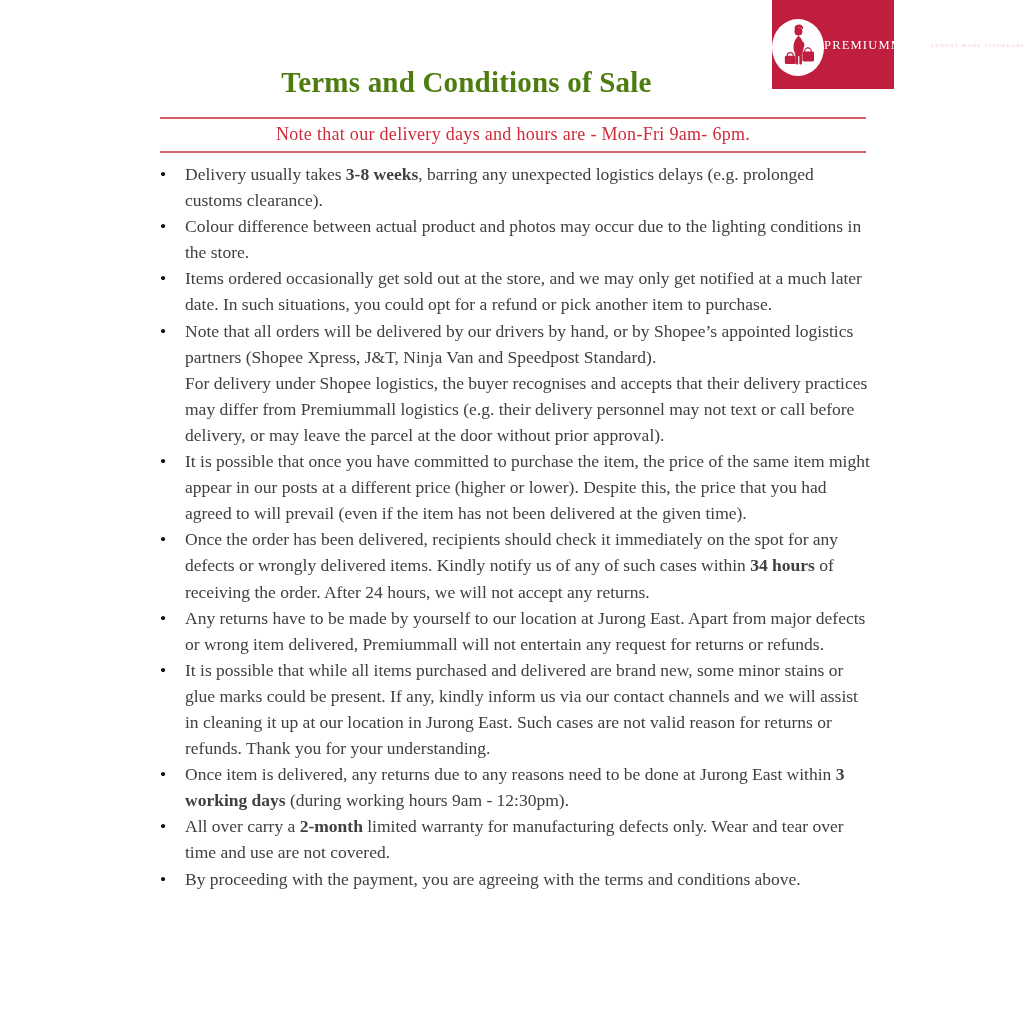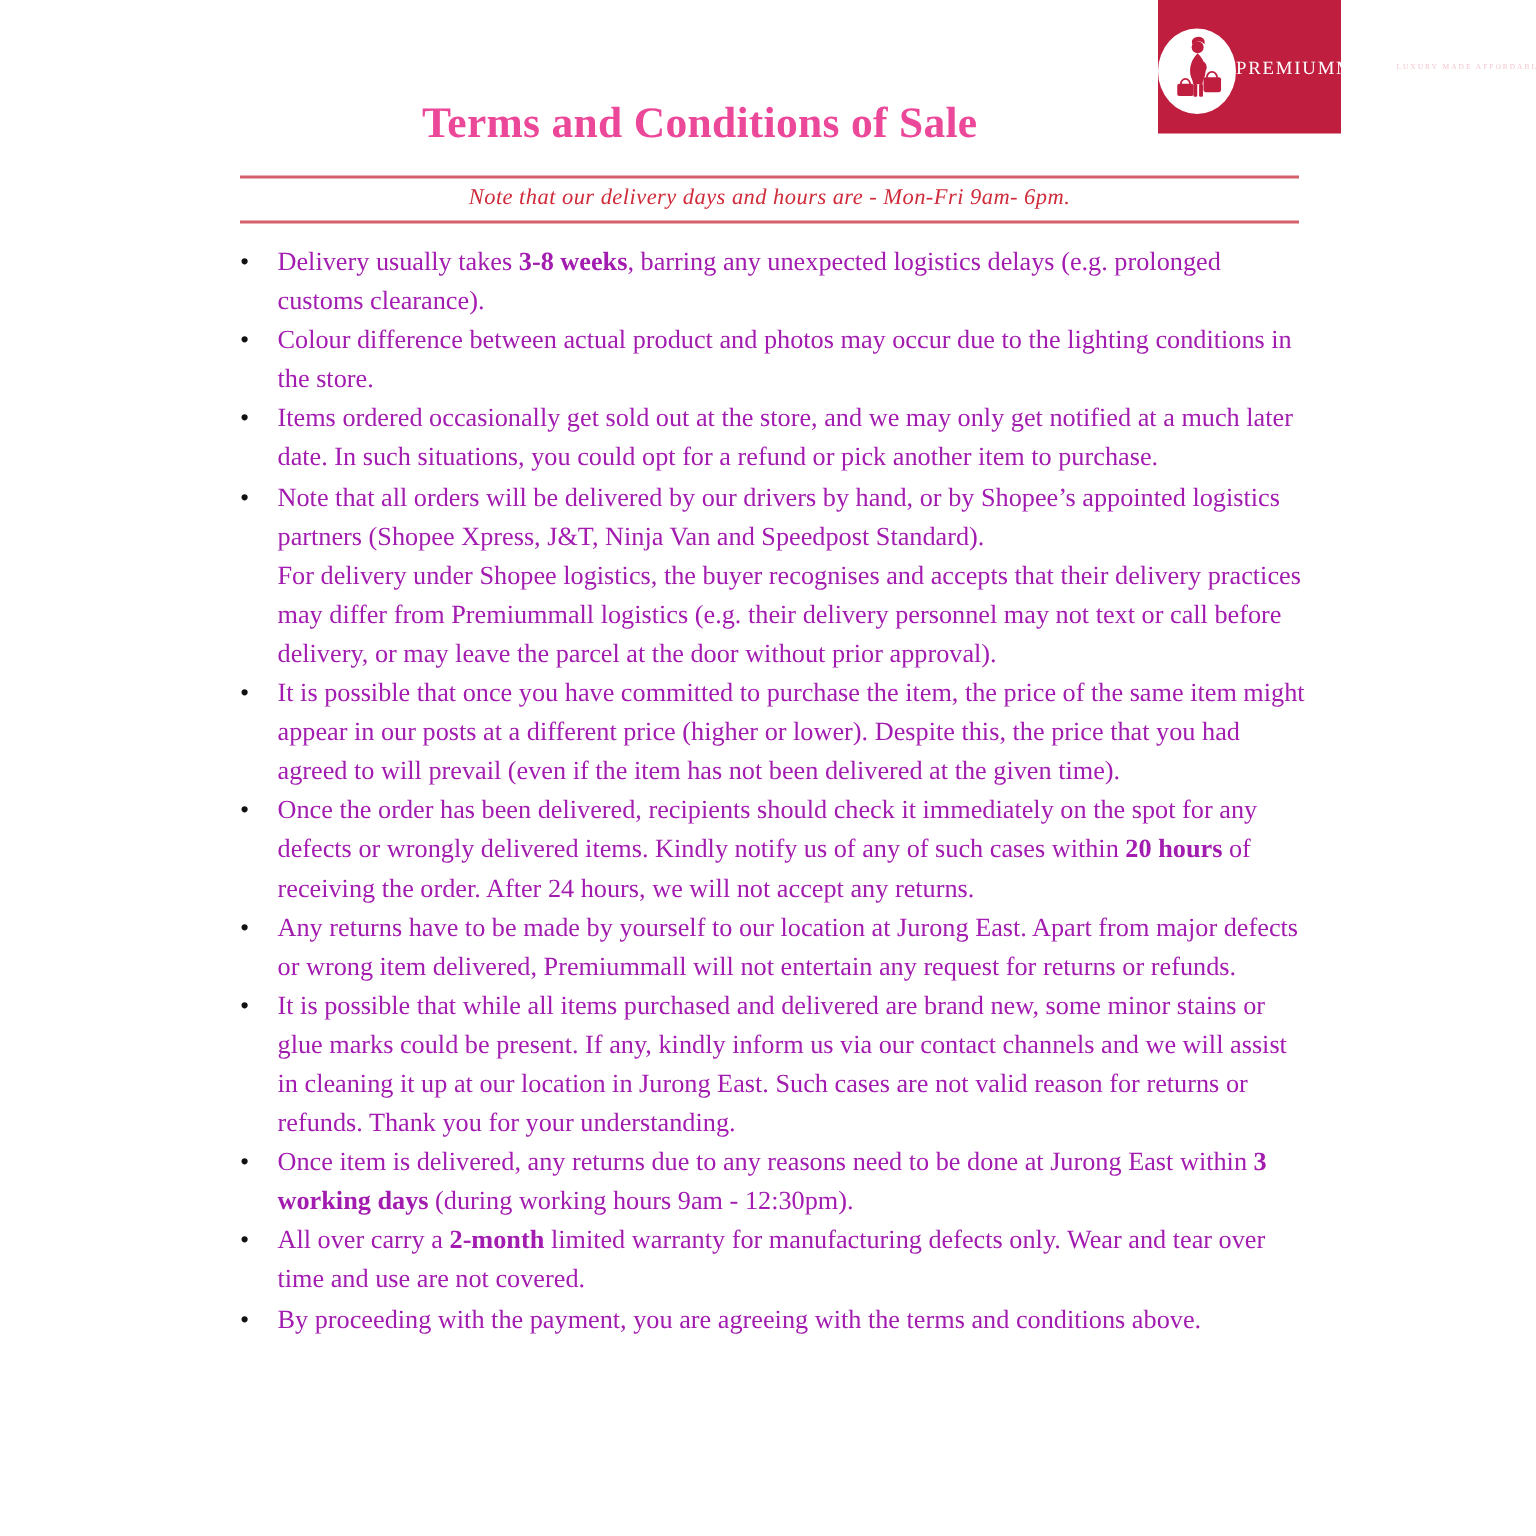--- a/index.html
+++ b/index.html
@@ -32,54 +32,53 @@
   }
   .logo-tagline {
     color: #f3c9d0; font-size: 5px; letter-spacing: 1.3px;
     margin-top: 1px; white-space: nowrap; text-transform: uppercase;
   }
 
   
   .doc-title {
     position: absolute; top: 66px; left: 0; width: 933px;
     text-align: center;
-    font-size: 29px; font-weight: bold; color: #ec4899;
+    font-size: 29px; font-weight: bold; color: #4d7c0f;
     letter-spacing: 0.2px;
   }
 
   
   .notice {
     position: absolute; left: 160px; top: 117px; width: 706px;
     border-top: 2px solid var(--rule, #d4606c);
     border-bottom: 2px solid var(--rule, #d4606c);
     padding: 5px 0 6px 0;
     text-align: center;
   }
   .notice-text {
-    font-style: italic;
-    font-size: 15px;
+    font-size: 18px;
     color: var(--notice, #cf2b3a);
     letter-spacing: 0.3px;
   }
 
   
   .terms-list {
     position: absolute; left: 160px; top: 161px; width: 714px;
   }
   .bullet-item { display: flex; align-items: flex-start; }
   .bullet-dot {
     flex: 0 0 25px;
     font-size: 17.5px; line-height: 26.1px;
     color: #111111;
   }
   .bullet-text {
     flex: 1 1 auto;
     font-size: 17.5px; line-height: 26.1px;
     white-space: pre-wrap;
-    color: #a21caf;
+    color: #404040;
   }
   .bullet-text b { font-weight: bold; }
 </style>
 </head>
 <body style="--brand: #c01e3e; --notice: #cf2b3a; --rule: #d4606c;">
 
 <div class="logo">
   <div class="logo-circle">
     <svg viewBox="0 0 60 60" aria-hidden="true">
       <g fill="#c01e3e">
@@ -131,21 +130,21 @@
       <span class="bullet-dot">•</span>
       <div class="bullet-text"><span>Note that all orders will be delivered by our drivers by hand, or by Shopee’s appointed logistics partners (Shopee Xpress, J&amp;T, Ninja Van and Speedpost Standard).
 For delivery under Shopee logistics, the buyer recognises and accepts that their delivery practices may differ from Premiummall logistics (e.g. their delivery personnel may not text or call before delivery, or may leave the parcel at the door without prior approval).</span></div>
     </div>
     <div class="bullet-item">
       <span class="bullet-dot">•</span>
       <div class="bullet-text"><span>It is possible that once you have committed to purchase the item, the price of the same item might appear in our posts at a different price (higher or lower). Despite this, the price that you had agreed to will prevail (even if the item has not been delivered at the given time).</span></div>
     </div>
     <div class="bullet-item">
       <span class="bullet-dot">•</span>
-      <div class="bullet-text"><span>Once the order has been delivered, recipients should check it immediately on the spot for any defects or wrongly delivered items. Kindly notify us of any of such cases within </span><b>20 hours</b><span> of receiving the order. After 24 hours, we will not accept any returns.</span></div>
+      <div class="bullet-text"><span>Once the order has been delivered, recipients should check it immediately on the spot for any defects or wrongly delivered items. Kindly notify us of any of such cases within </span><b>34 hours</b><span> of receiving the order. After 24 hours, we will not accept any returns.</span></div>
     </div>
     <div class="bullet-item">
       <span class="bullet-dot">•</span>
       <div class="bullet-text"><span>Any returns have to be made by yourself to our location at Jurong East. Apart from major defects or wrong item delivered, Premiummall will not entertain any request for returns or refunds.</span></div>
     </div>
     <div class="bullet-item">
       <span class="bullet-dot">•</span>
       <div class="bullet-text"><span>It is possible that while all items purchased and delivered are brand new, some minor stains or glue marks could be present. If any, kindly inform us via our contact channels and we will assist in cleaning it up at our location in Jurong East. Such cases are not valid reason for returns or refunds. Thank you for your understanding.</span></div>
     </div>
     <div class="bullet-item">

